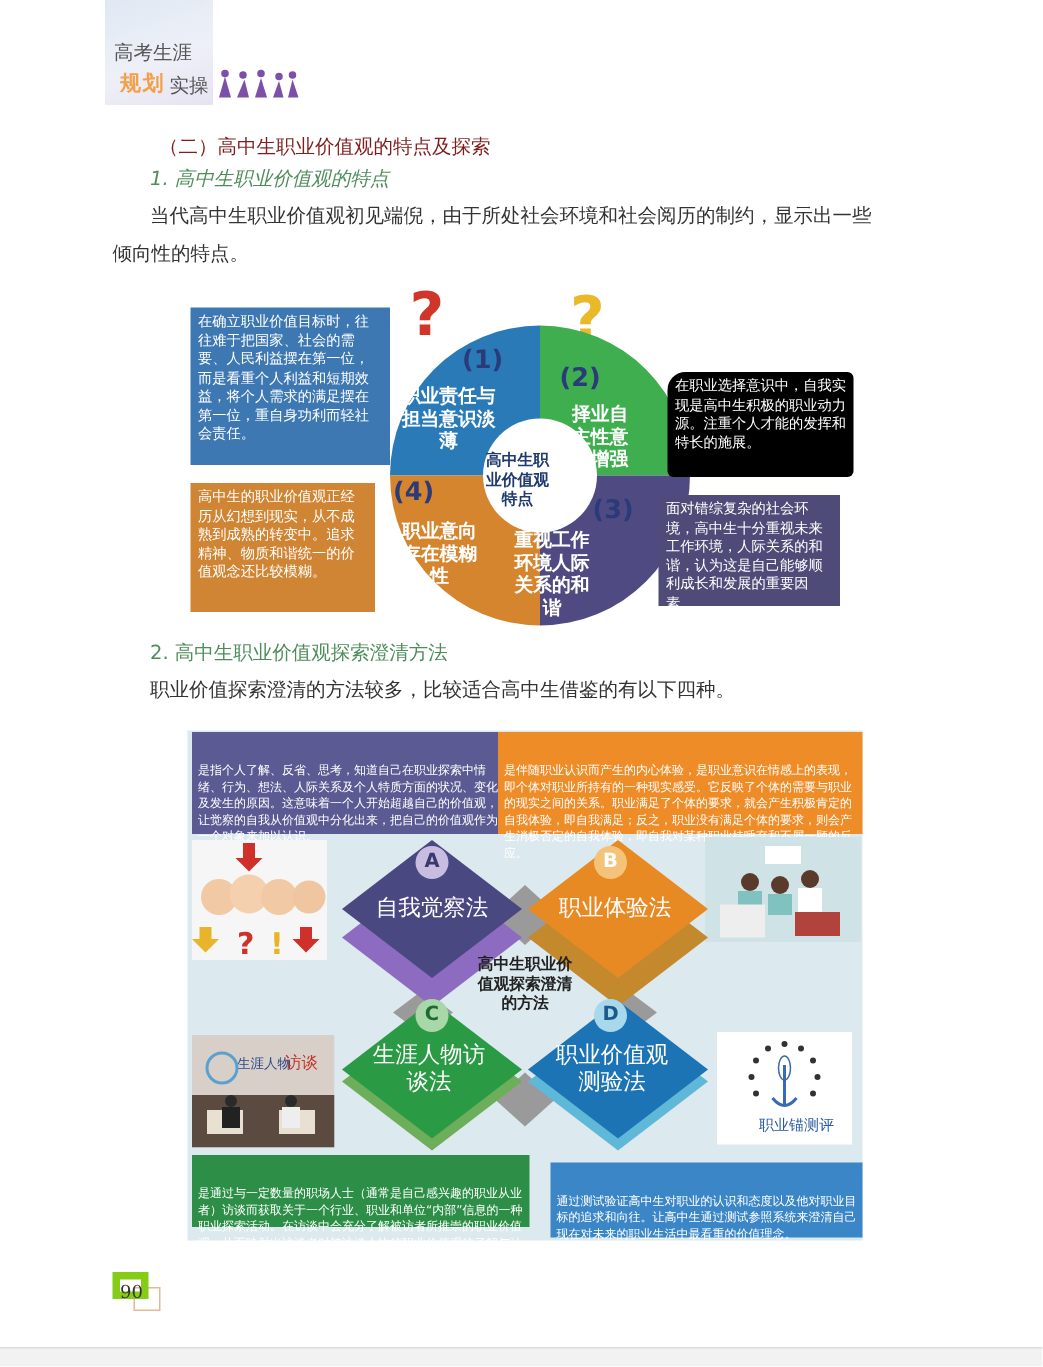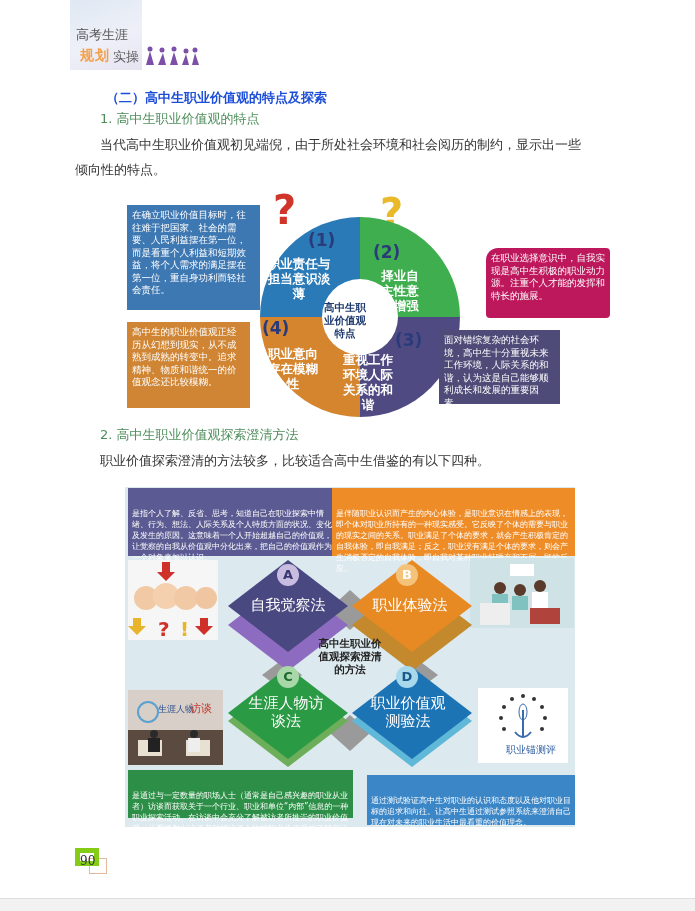--- a/index.html
+++ b/index.html
@@ -3,30 +3,30 @@
 <meta charset="utf-8">
 <style>
 *{margin:0;padding:0;box-sizing:border-box;}
 body{width:695px;height:911px;background:#fff;position:relative;overflow:hidden;font-family:"DejaVu Sans","Liberation Sans",sans-serif;color:#222;}
 .abs{position:absolute;}
 .header-bg{left:70px;top:0;width:72px;height:70px;background:linear-gradient(160deg,#dfe8f3 0%,#eef0f8 55%,#e6e3f1 100%);}
 .hdr-t1{left:76px;top:26px;font-size:13px;color:#555;}
 .hdr-t2{left:80px;top:47px;font-size:14px;color:#f3a04b;font-weight:bold;letter-spacing:1px;}
 .hdr-t3{left:113px;top:48px;font-size:13px;color:#555;}
 .hdr-people{left:142px;top:45px;width:58px;height:22px;}
-.sec-title{left:106px;top:89px;font-size:13px;color:#1d4ed8;font-weight:bold;}
-.sub1{left:100px;top:110px;font-size:13px;color:#4d8d5a;}
+.sec-title{left:106px;top:89px;font-size:13px;color:#7f1d1d;font-weight:normal;}
+.sub1{left:100px;top:110px;font-size:13px;color:#4d8d5a;font-style:italic;}
 .para{font-size:13px;color:#333;line-height:25px;}
 .p1{left:100px;top:132px;width:520px;}
 .p1b{left:75px;top:157px;}
 .sub2{left:100px;top:426px;font-size:13px;color:#4d8d5a;}
 .p2{left:100px;top:448px;}
 .box{position:absolute;font-size:9.5px;line-height:12.5px;color:#fff;padding:4px 5px;}
 .b1{left:127px;top:205px;width:133px;height:105px;background:#3e78b3;}
-.b2{left:445px;top:248px;width:124px;height:70px;background:#be185d;border-radius:12px 4px 4px 4px;margin-left:41px;}
+.b2{left:445px;top:248px;width:124px;height:70px;background:#000000;border-radius:12px 4px 4px 4px;}
 .b3{left:127px;top:322px;width:123px;height:86px;background:#cf8534;}
 .b4{left:439px;top:330px;width:121px;height:74px;background:#4f4b78;}
 .wheel{left:255px;top:215px;width:210px;height:205px;}
 .qmark1{left:273px;top:187px;font-size:40px;color:#d0352a;font-weight:bold;}
 .qmark2{left:380px;top:190px;font-size:40px;color:#e9b92a;font-weight:bold;}
 .seg-label{position:absolute;font-size:12.5px;font-weight:bold;color:#fff;text-align:center;line-height:15px;}
 .center-lbl{position:absolute;font-size:10.5px;font-weight:bold;color:#1e3a6e;text-align:center;line-height:13px;}
 .num{position:absolute;font-size:17px;font-weight:bold;color:#2b3b7a;}
 .panel{left:125px;top:487px;width:450px;height:340px;background:#dce9ee;}
 .tA{left:128px;top:488px;width:215px;height:68px;background:#5b5a92;}

